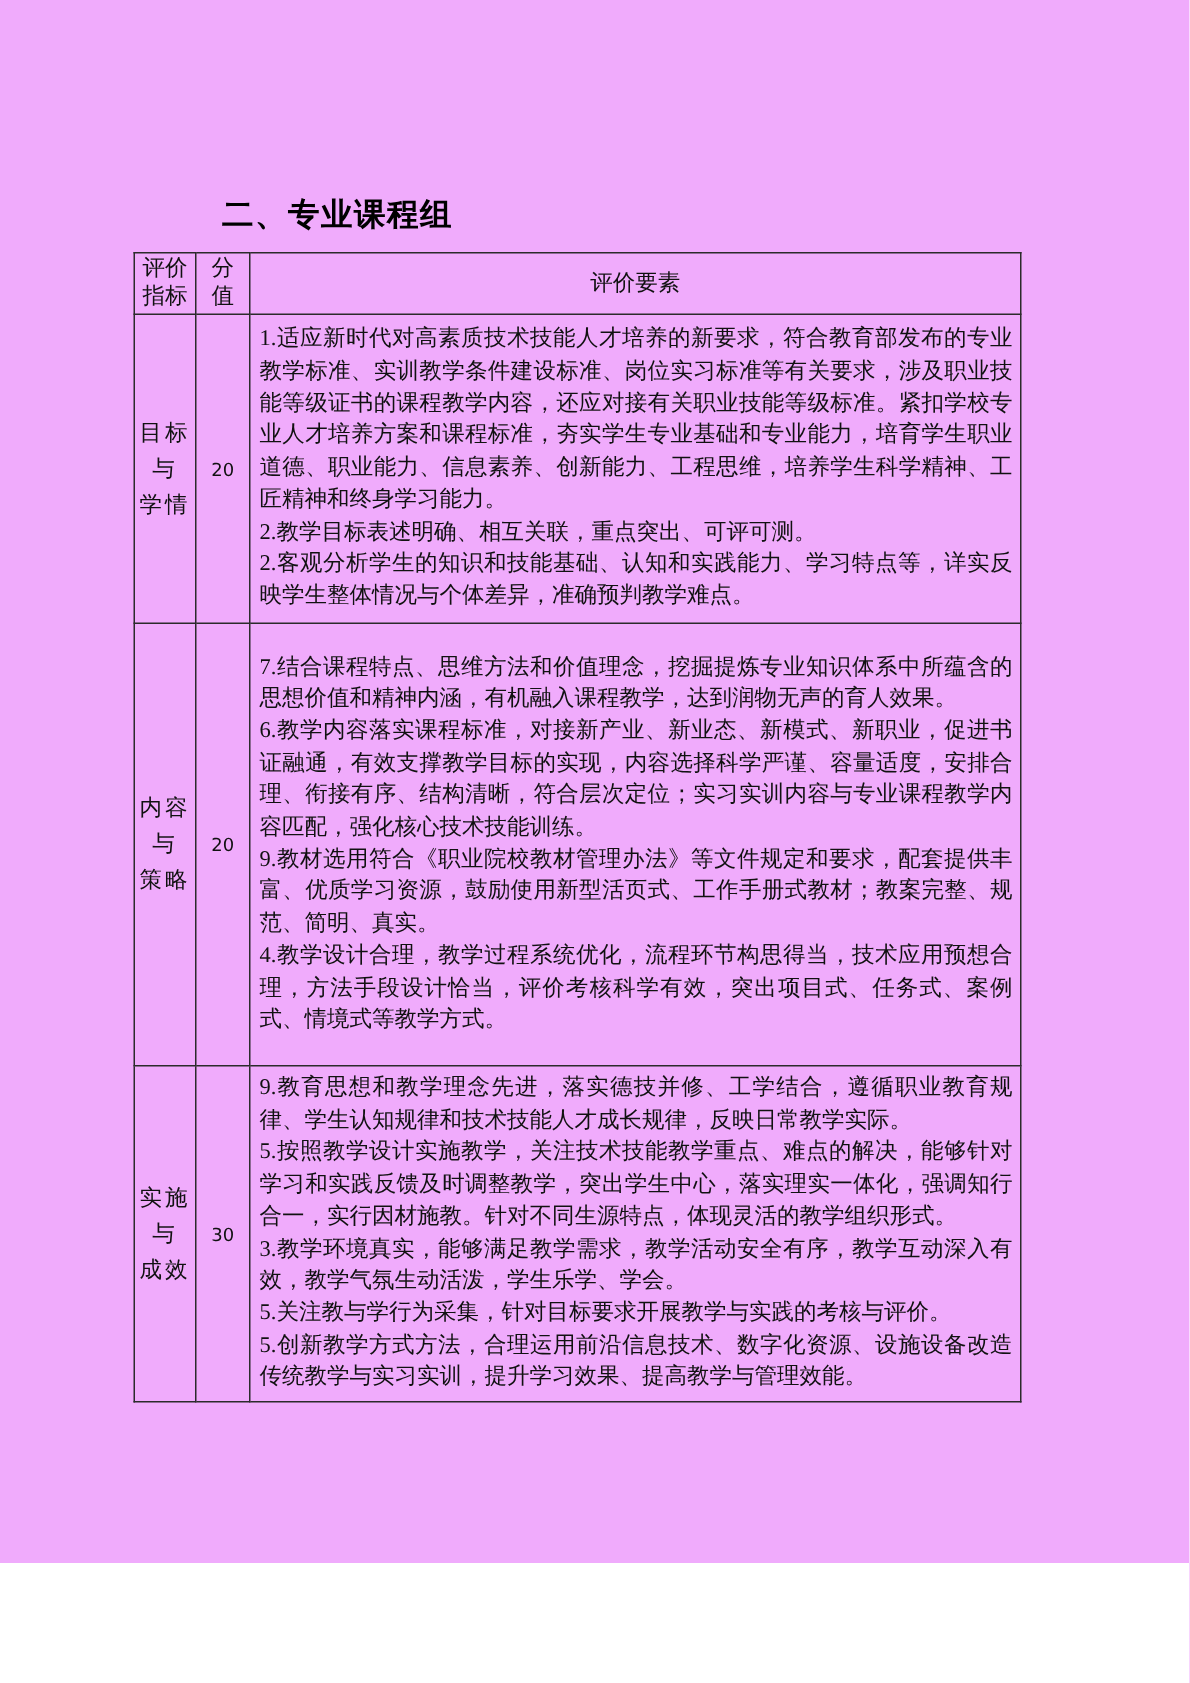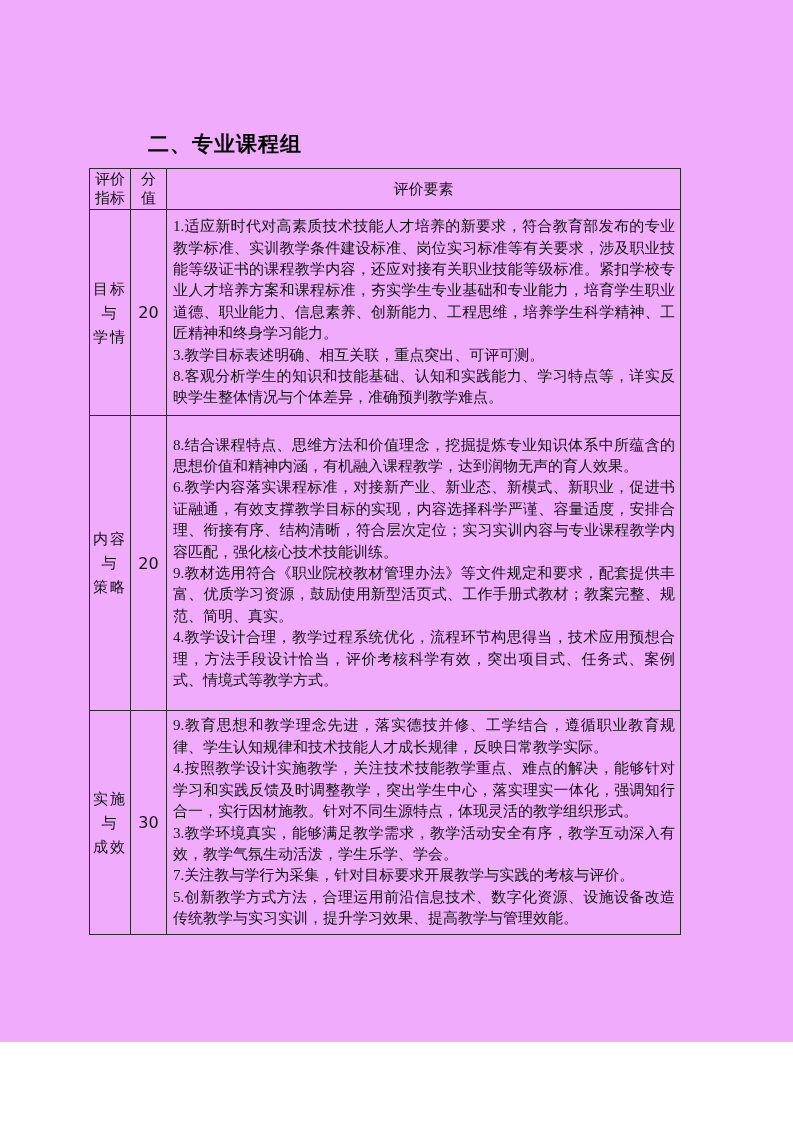--- a/index.html
+++ b/index.html
@@ -64,21 +64,21 @@
     white-space: pre-line;
     font-size: 15px;
     line-height: 24px;
     letter-spacing: 2px;
     color: #111111;
   }
   td.score-cell {
     text-align: center;
     vertical-align: middle;
     font-family: "DejaVu Sans", sans-serif;
-    font-size: 16px;
+    font-size: 12px;
     color: #111111;
   }
   td.elems-cell {
     vertical-align: middle;
     padding: 4px 5px 4px 6px;
     margin-left: 28px;
   }
   td.elems-cell p {
     margin: 0;
     font-size: 15px;
@@ -109,45 +109,45 @@
       </tr>
     </thead>
     <tbody>
       <tr class="row-0">
         <td class="ind-cell">目标
 与
 学情</td>
         <td class="score-cell">20</td>
         <td class="elems-cell">
           <p>1.适应新时代对高素质技术技能人才培养的新要求，符合教育部发布的专业教学标准、实训教学条件建设标准、岗位实习标准等有关要求，涉及职业技能等级证书的课程教学内容，还应对接有关职业技能等级标准。紧扣学校专业人才培养方案和课程标准，夯实学生专业基础和专业能力，培育学生职业道德、职业能力、信息素养、创新能力、工程思维，培养学生科学精神、工匠精神和终身学习能力。</p>
-          <p>3.教学目标表述明确、相互关联，重点突出、可评可测。</p>
-          <p>8.客观分析学生的知识和技能基础、认知和实践能力、学习特点等，详实反映学生整体情况与个体差异，准确预判教学难点。</p>
+          <p>2.教学目标表述明确、相互关联，重点突出、可评可测。</p>
+          <p>2.客观分析学生的知识和技能基础、认知和实践能力、学习特点等，详实反映学生整体情况与个体差异，准确预判教学难点。</p>
         </td>
       </tr>
       <tr class="row-1">
         <td class="ind-cell">内容
 与
 策略</td>
         <td class="score-cell">20</td>
         <td class="elems-cell">
-          <p>8.结合课程特点、思维方法和价值理念，挖掘提炼专业知识体系中所蕴含的思想价值和精神内涵，有机融入课程教学，达到润物无声的育人效果。</p>
+          <p>7.结合课程特点、思维方法和价值理念，挖掘提炼专业知识体系中所蕴含的思想价值和精神内涵，有机融入课程教学，达到润物无声的育人效果。</p>
           <p>6.教学内容落实课程标准，对接新产业、新业态、新模式、新职业，促进书证融通，有效支撑教学目标的实现，内容选择科学严谨、容量适度，安排合理、衔接有序、结构清晰，符合层次定位；实习实训内容与专业课程教学内容匹配，强化核心技术技能训练。</p>
           <p>9.教材选用符合《职业院校教材管理办法》等文件规定和要求，配套提供丰富、优质学习资源，鼓励使用新型活页式、工作手册式教材；教案完整、规范、简明、真实。</p>
           <p>4.教学设计合理，教学过程系统优化，流程环节构思得当，技术应用预想合理，方法手段设计恰当，评价考核科学有效，突出项目式、任务式、案例式、情境式等教学方式。</p>
         </td>
       </tr>
       <tr class="row-2">
         <td class="ind-cell">实施
 与
 成效</td>
         <td class="score-cell">30</td>
         <td class="elems-cell">
           <p>9.教育思想和教学理念先进，落实德技并修、工学结合，遵循职业教育规律、学生认知规律和技术技能人才成长规律，反映日常教学实际。</p>
-          <p>4.按照教学设计实施教学，关注技术技能教学重点、难点的解决，能够针对学习和实践反馈及时调整教学，突出学生中心，落实理实一体化，强调知行合一，实行因材施教。针对不同生源特点，体现灵活的教学组织形式。</p>
+          <p>5.按照教学设计实施教学，关注技术技能教学重点、难点的解决，能够针对学习和实践反馈及时调整教学，突出学生中心，落实理实一体化，强调知行合一，实行因材施教。针对不同生源特点，体现灵活的教学组织形式。</p>
           <p>3.教学环境真实，能够满足教学需求，教学活动安全有序，教学互动深入有效，教学气氛生动活泼，学生乐学、学会。</p>
-          <p>7.关注教与学行为采集，针对目标要求开展教学与实践的考核与评价。</p>
+          <p>5.关注教与学行为采集，针对目标要求开展教学与实践的考核与评价。</p>
           <p>5.创新教学方式方法，合理运用前沿信息技术、数字化资源、设施设备改造传统教学与实习实训，提升学习效果、提高教学与管理效能。</p>
         </td>
       </tr>
     </tbody>
   </table>
 
 </div>
 
 </body></html>

